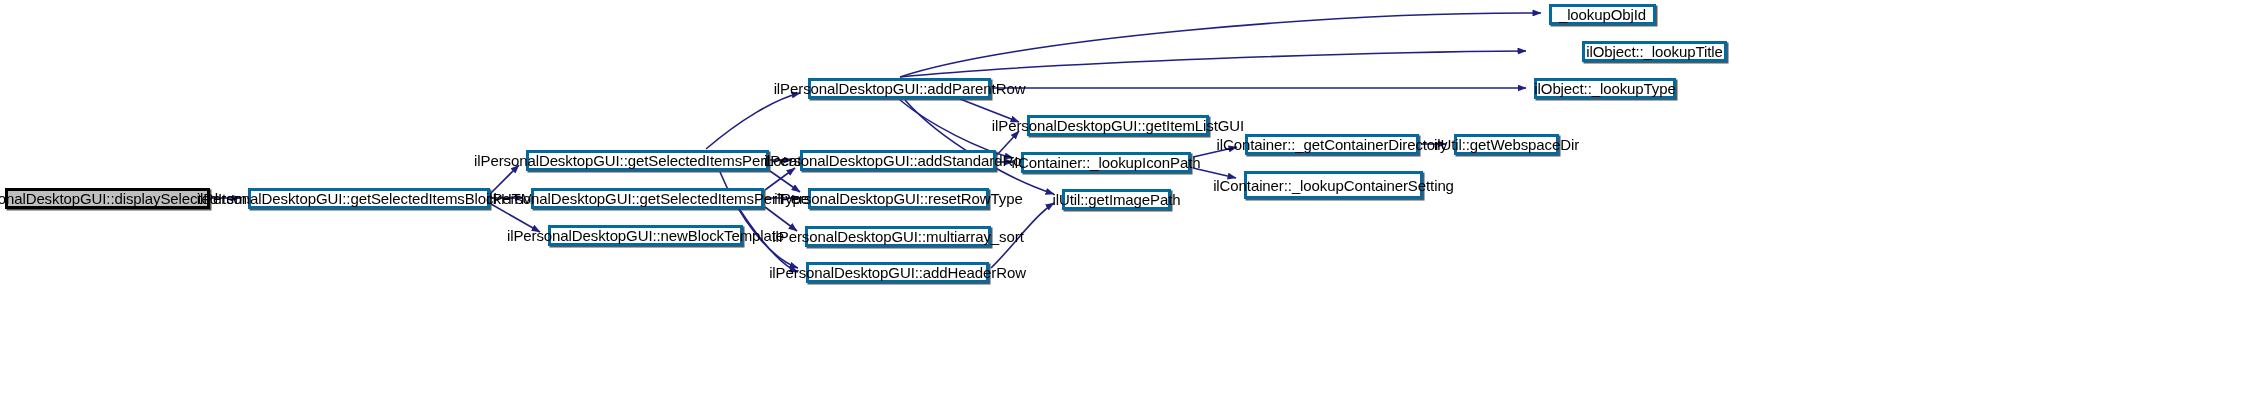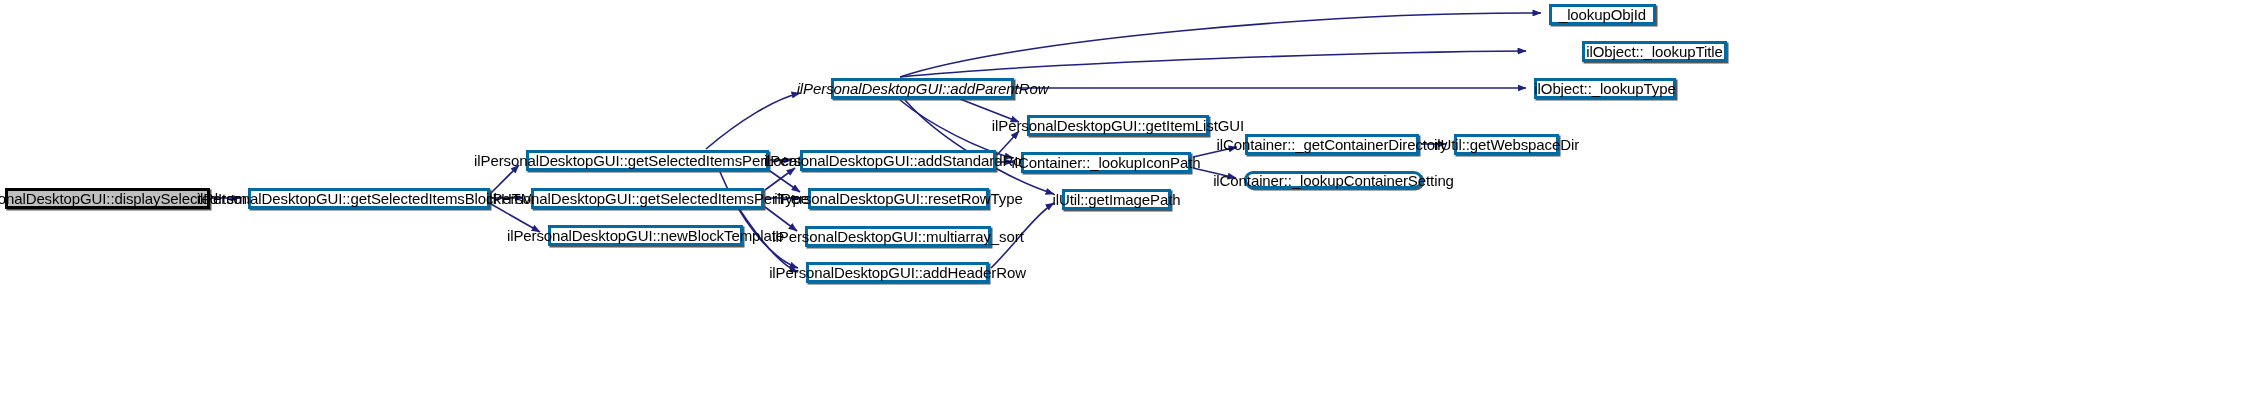--- a/index.html
+++ b/index.html
@@ -95,21 +95,21 @@
       </div>
       <div class="node" style="left: 526px; top: 150px; width: 243px; height: 21px;">
         <span class="node-label">ilPersonalDesktopGUI::getSelectedItemsPerLocation</span>
       </div>
       <div class="node" style="left: 531px; top: 188px; width: 233px; height: 21px;">
         <span class="node-label">ilPersonalDesktopGUI::getSelectedItemsPerType</span>
       </div>
       <div class="node" style="left: 548px; top: 225px; width: 195px; height: 21px;">
         <span class="node-label">ilPersonalDesktopGUI::newBlockTemplate</span>
       </div>
-      <div class="node" style="left: 831px; top: 78px; width: 183px; height: 21px; font-style: italic;">
+      <div class="node" style="left: 808px; top: 78px; width: 183px; height: 21px;">
         <span class="node-label">ilPersonalDesktopGUI::addParentRow</span>
       </div>
       <div class="node" style="left: 800px; top: 150px; width: 196px; height: 21px;">
         <span class="node-label">ilPersonalDesktopGUI::addStandardRow</span>
       </div>
       <div class="node" style="left: 808px; top: 188px; width: 181px; height: 21px;">
         <span class="node-label">ilPersonalDesktopGUI::resetRowType</span>
       </div>
       <div class="node" style="left: 805px; top: 226px; width: 186px; height: 21px;">
         <span class="node-label">ilPersonalDesktopGUI::multiarray_sort</span>
@@ -131,21 +131,21 @@
       </div>
       <div class="node" style="left: 1021px; top: 152px; width: 170px; height: 21px;">
         <span class="node-label">ilContainer::_lookupIconPath</span>
       </div>
       <div class="node" style="left: 1062px; top: 189px; width: 109px; height: 21px;">
         <span class="node-label">ilUtil::getImagePath</span>
       </div>
       <div class="node" style="left: 1245px; top: 134px; width: 174px; height: 21px;">
         <span class="node-label">ilContainer::_getContainerDirectory</span>
       </div>
-      <div class="node" style="left: 1244px; top: 171px; width: 179px; height: 18px; border-radius: 9px;">
+      <div class="node" style="left: 1244px; top: 171px; width: 179px; height: 28px;">
         <span class="node-label">ilContainer::_lookupContainerSetting</span>
       </div>
       <div class="node" style="left: 1454px; top: 134px; width: 105px; height: 21px;">
         <span class="node-label">ilUtil::getWebspaceDir</span>
       </div>
     </div>
 
 </div>
 
 </body></html>

